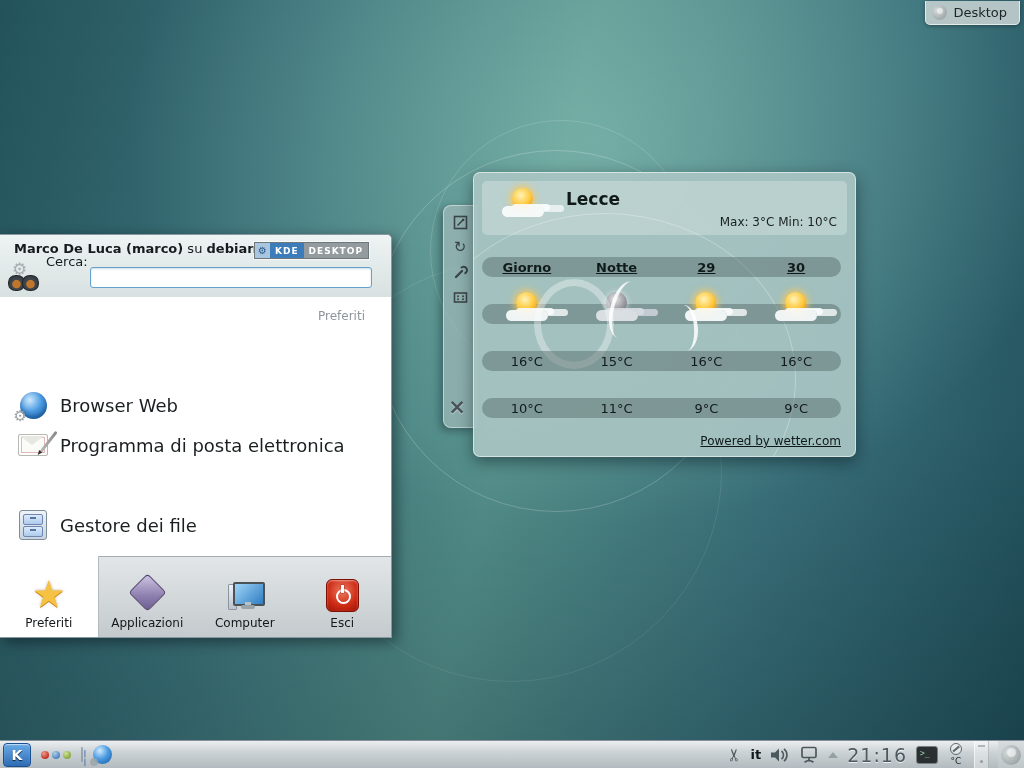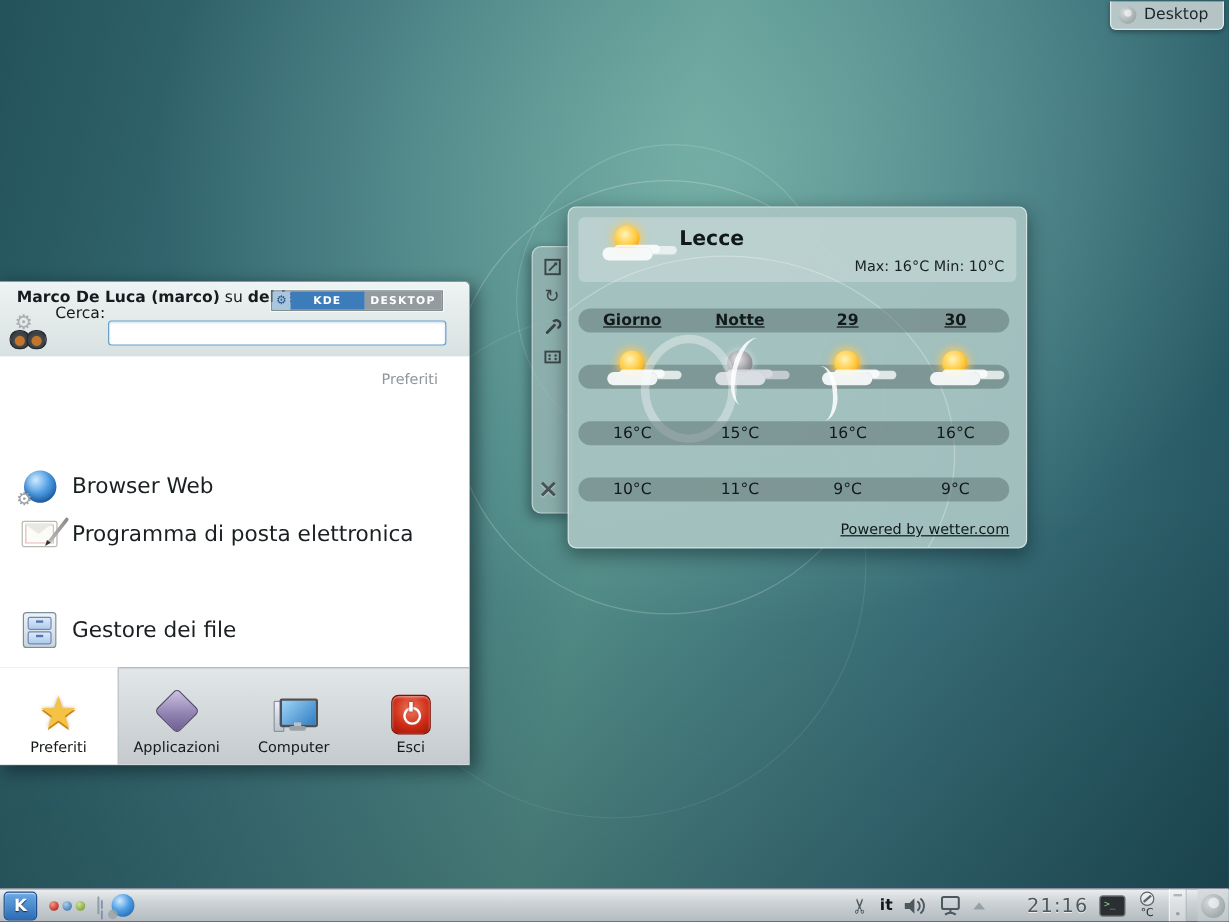--- a/index.html
+++ b/index.html
@@ -93,21 +93,21 @@
   .ko-header{position:absolute;left:0;top:0;right:0;height:62px;
     background:linear-gradient(#eef3f3,#d8e1e1);border-bottom:1px solid #b5c1c3;
     border-radius:0 5px 0 0;}
   .ko-title{position:absolute;left:14px;top:6px;font-size:13px;color:#161c1e;}
   .ko-title b{font-weight:bold;}
   .ko-badge{position:absolute;right:22px;top:7px;height:15px;display:flex;align-items:stretch;
     border:1px solid #6c787c;box-shadow:0 0 0 1px rgba(255,255,255,0.6);}
   .ko-badge .bk-gear{width:15px;background:#a9c6de;color:#2a5a8c;font-size:10px;
     display:flex;align-items:center;justify-content:center;}
   .ko-badge .bk-kde{background:#3d7cba;color:#fff;font-size:9px;font-weight:bold;
-    letter-spacing:1px;display:flex;align-items:center;padding:0 19px;}
+    letter-spacing:1px;display:flex;align-items:center;padding:0 5px;}
   .ko-badge .bk-desktop{background:#939b9f;color:#fff;font-size:9px;font-weight:bold;
     letter-spacing:1px;display:flex;align-items:center;padding:0 5px;}
   .ko-search-icon{position:absolute;left:8px;top:28px;width:32px;height:30px;}
   .ko-search-icon .gear{position:absolute;left:4px;top:-4px;font-size:17px;color:#a7adb0;}
   .ko-search-icon .lens{position:absolute;bottom:2px;width:15px;height:14px;border-radius:45%;
     background:radial-gradient(circle at 50% 58%, #c2762a 0 34%, #42484d 42%, #2e3439 90%);
     border:1px solid #23282c;}
   .ko-search-icon .lens.l{left:0;} .ko-search-icon .lens.r{left:14px;}
   .ko-search-label{position:absolute;left:46px;top:19px;font-size:13px;color:#161c1e;}
   .ko-input{position:absolute;left:90px;top:32px;width:272px;height:17px;border:1px solid #66a1cc;
@@ -199,21 +199,21 @@
   .p-globe{width:19px;height:19px;border-radius:50%;cursor:pointer;position:relative;
     background:radial-gradient(circle at 36% 30%, #cfeaff, #4d9ce2 45%, #1a64ab 90%);}
   .p-globe::after{content:"";position:absolute;left:-3px;bottom:-2px;width:8px;height:8px;border-radius:50%;
     background:#9aa2a6;opacity:0.8;}
   .p-right{margin-left:auto;display:flex;align-items:center;gap:9px;padding-right:0px;height:100%;}
   .tray-ico{color:#4d585d;display:flex;align-items:center;justify-content:center;cursor:pointer;}
   .scissors{font-size:17px;transform:rotate(-90deg);color:#4d585d;}
   .kbd-layout{font-size:13px;font-weight:bold;color:#13181a;cursor:pointer;}
   .tray-arrow{width:0;height:0;border-left:5px solid transparent;border-right:5px solid transparent;
     border-bottom:6px solid #95a0a5;cursor:pointer;}
-  .clock{font-size:16px;color:#4e5a60;text-shadow:0 1px 0 rgba(255,255,255,0.7);cursor:pointer;letter-spacing:1px;margin-left:26px;}
+  .clock{font-size:19px;color:#4e5a60;text-shadow:0 1px 0 rgba(255,255,255,0.7);cursor:pointer;letter-spacing:1px;}
   .term{width:22px;height:18px;background:#2b2f31;border:1px solid #777f83;border-radius:3px;
     color:#8fd0a0;font-size:8px;display:flex;align-items:flex-start;padding:2px 0 0 3px;box-sizing:border-box;
     font-family:"DejaVu Sans Mono",monospace;cursor:pointer;}
   .wtray{width:18px;height:23px;position:relative;cursor:pointer;}
   .wtray .circ{position:absolute;left:3px;top:0px;width:10px;height:10px;border:1.5px solid #5c676c;
     border-radius:50%;background:rgba(255,255,255,0.4);}
   .wtray .circ::after{content:"";position:absolute;left:1px;top:4px;width:8px;height:1.5px;background:#5c676c;
     transform:rotate(-40deg);}
   .wtray .lbl{position:absolute;left:0;bottom:0;width:100%;text-align:center;font-size:9px;color:#20282b;}
   .p-spacer{width:13px;height:27px;background:rgba(255,255,255,0.35);
@@ -272,21 +272,21 @@
 <div class="weather">
   <div class="w-decor-ring-big"></div>
   <div class="w-header">
     <div class="w-sun">
       <div class="wicon" style="margin-top:0;">
         <div class="orb sun"></div>
           <div class="cloud"></div>
       </div>
     </div>
     <div class="w-title">Lecce</div>
-    <div class="w-maxmin">Max: 16°C Min: 10°C</div>
+    <div class="w-maxmin">Max: 3°C Min: 10°C</div>
   </div>
 
   <div class="w-band cols">
     <span class="cell">Giorno</span>
     <span class="cell">Notte</span>
     <span class="cell">29</span>
     <span class="cell">30</span>
   </div>
 
   <div class="w-band icons">

